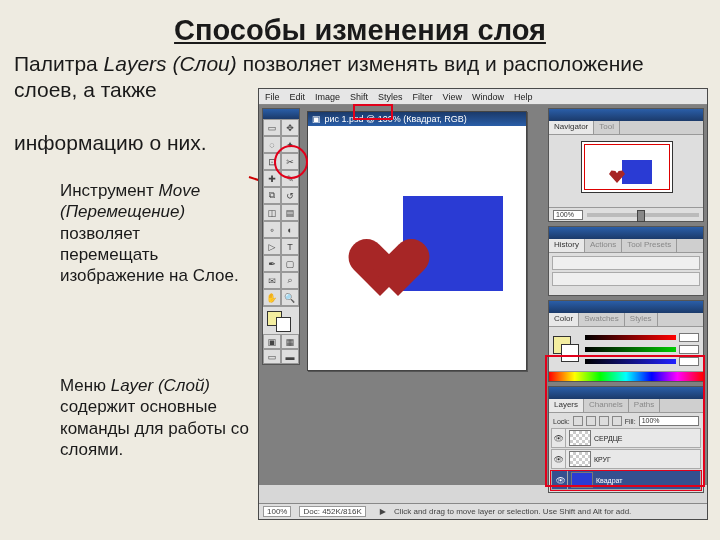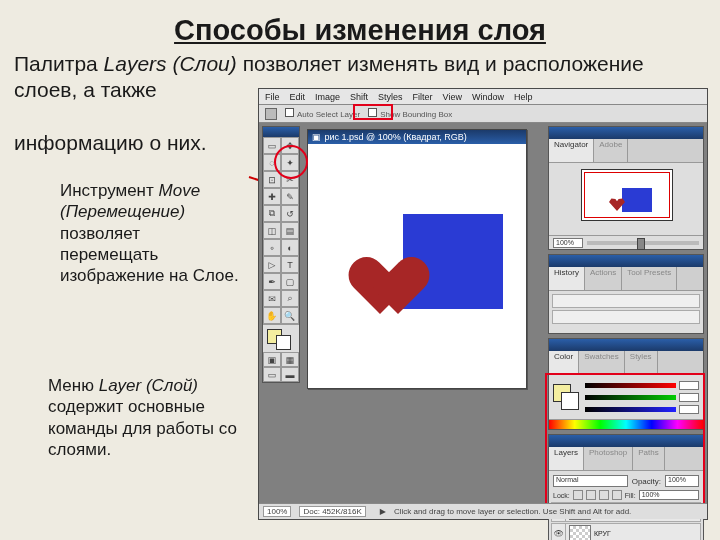--- a/index.html
+++ b/index.html
@@ -26,21 +26,21 @@
     width: 710px;
   }
   .intro .ital { font-style: italic; }
   .callout {
     position: absolute;
     font-size: 17px;
     line-height: 1.25;
   }
   .callout .ital { font-style: italic; }
   .c1 { left: 60px; top: 180px; width: 180px; }
-  .c2 { left: 48px; top: 375px; width: 210px; }
+  .c2 { left: 60px; top: 375px; width: 210px; }
 
   
   .ps {
     position: absolute;
     left: 258px; top: 88px;
     width: 450px; height: 432px;
     background: #d7d7d7;
     border: 1px solid #4a4a4a;
     font-size: 9px;
   }
@@ -82,21 +82,21 @@
   .doc .canvas{position:relative;width:100%;height:calc(100% - 14px);background:#fff;}
   .sq{position:absolute;left:95px;top:70px;width:100px;height:95px;background:#2a3bd4;}
   .heart{position:absolute;left:55px;top:115px;width:70px;height:63px;}
   .heart::before,.heart::after{content:"";position:absolute;width:36px;height:55px;background:#a72626;border-radius:18px 18px 0 0;left:17px;top:0;transform:rotate(-45deg);transform-origin:0 100%;}
   .heart::after{left:-1px;transform:rotate(45deg);transform-origin:100% 100%;}
 
   
   .rp{position:absolute;right:3px;top:3px;width:156px;display:flex;flex-direction:column;gap:4px;}
   .panel{background:#dedede;border:1px solid #555;font-size:8px;color:#333;}
   .panel .phdr{height:12px;background:linear-gradient(#2a5ea8,#1b3a6a);}
-  .panel .tabs{display:flex;height:24px;background:#cfcfcf;border-bottom:1px solid #999;}
+  .panel .tabs{display:flex;height:14px;background:#cfcfcf;border-bottom:1px solid #999;}
   .panel .tab{padding:1px 5px;border-right:1px solid #999;background:#e8e8e8;}
   .panel .tab.dim{color:#888;background:#d0d0d0;}
   
   .nav .body{height:72px;position:relative;background:#dedede;}
   .nav .thumb{position:absolute;left:32px;top:6px;width:92px;height:52px;background:#fff;border:1px solid #333;}
   .nav .thumb .mini-sq{position:absolute;left:40px;top:18px;width:30px;height:24px;background:#2a3bd4;}
   .nav .thumb .mini-h{position:absolute;left:27px;top:27px;width:16px;height:14px;background:#a72626;clip-path:polygon(50% 100%,0 35%,15% 10%,40% 15%,50% 30%,60% 15%,85% 10%,100% 35%);}
   .nav .thumb .viewbox{position:absolute;left:2px;top:2px;right:2px;bottom:2px;border:1px solid #d00;}
   .nav .ctrl{height:14px;border-top:1px solid #999;display:flex;align-items:center;gap:4px;padding:0 4px;}
   .nav .pct{width:30px;height:10px;border:1px solid #777;background:#fff;font-size:7px;padding:0 2px;}
@@ -164,25 +164,20 @@
   <div class="menubar">
     <span>File</span>
     <span>Edit</span>
     <span>Image</span>
     <span>Shift</span>
     <span>Styles</span>
     <span>Filter</span>
     <span>View</span>
     <span>Window</span>
     <span>Help</span>
-  </div>
-  <div class="optbar">
-    <div class="mv"></div>
-    <span><span class="ck"></span><span>Auto Select Layer</span></span>
-    <span><span class="ck"></span><span>Show Bounding Box</span></span>
   </div>
 
   <div class="workarea">
 
     <div class="tb">
       <div class="hdr"></div>
       <div class="grid">
         <div class="cell">▭</div>
         <div class="cell">✥</div>
         <div class="cell">◌</div>
@@ -227,21 +222,21 @@
         <div class="sq"></div>
         <div class="heart"></div>
       </div>
     </div>
 
     <div class="rp">
       <div class="panel nav">
         <div class="phdr"></div>
         <div class="tabs">
           <div class="tab">Navigator</div>
-          <div class="tab dim">Adobe</div>
+          <div class="tab dim">Tool</div>
         </div>
         <div class="body">
           <div class="thumb">
             <div class="mini-sq"></div>
               <div class="mini-h"></div>
               <div class="viewbox"></div>
           </div>
         </div>
         <div class="ctrl">
           <div class="pct">100%</div>
@@ -289,29 +284,24 @@
               </div>
           </div>
         </div>
         <div class="spectrum"></div>
       </div>
 
       <div class="panel layers">
         <div class="phdr"></div>
         <div class="tabs">
           <div class="tab">Layers</div>
-          <div class="tab dim">Photoshop</div>
+          <div class="tab dim">Channels</div>
           <div class="tab dim">Paths</div>
         </div>
         <div class="body">
-          <div class="top">
-            <div class="sel">Normal</div>
-            <span>Opacity:</span>
-            <div class="sel" style="flex:0 0 34px">100%</div>
-          </div>
           <div class="lockrow">
             <span>Lock:</span>
             <div class="ic"></div>
             <div class="ic"></div>
             <div class="ic"></div>
             <div class="ic"></div>
             <span style="margin-left:auto">Fill:</span>
             <div class="sel" style="width:34px;height:10px;border:1px solid #777;background:#fff;font-size:7px;padding:0 2px">100%</div>
           </div>
           <div class="list" style="position:relative">

